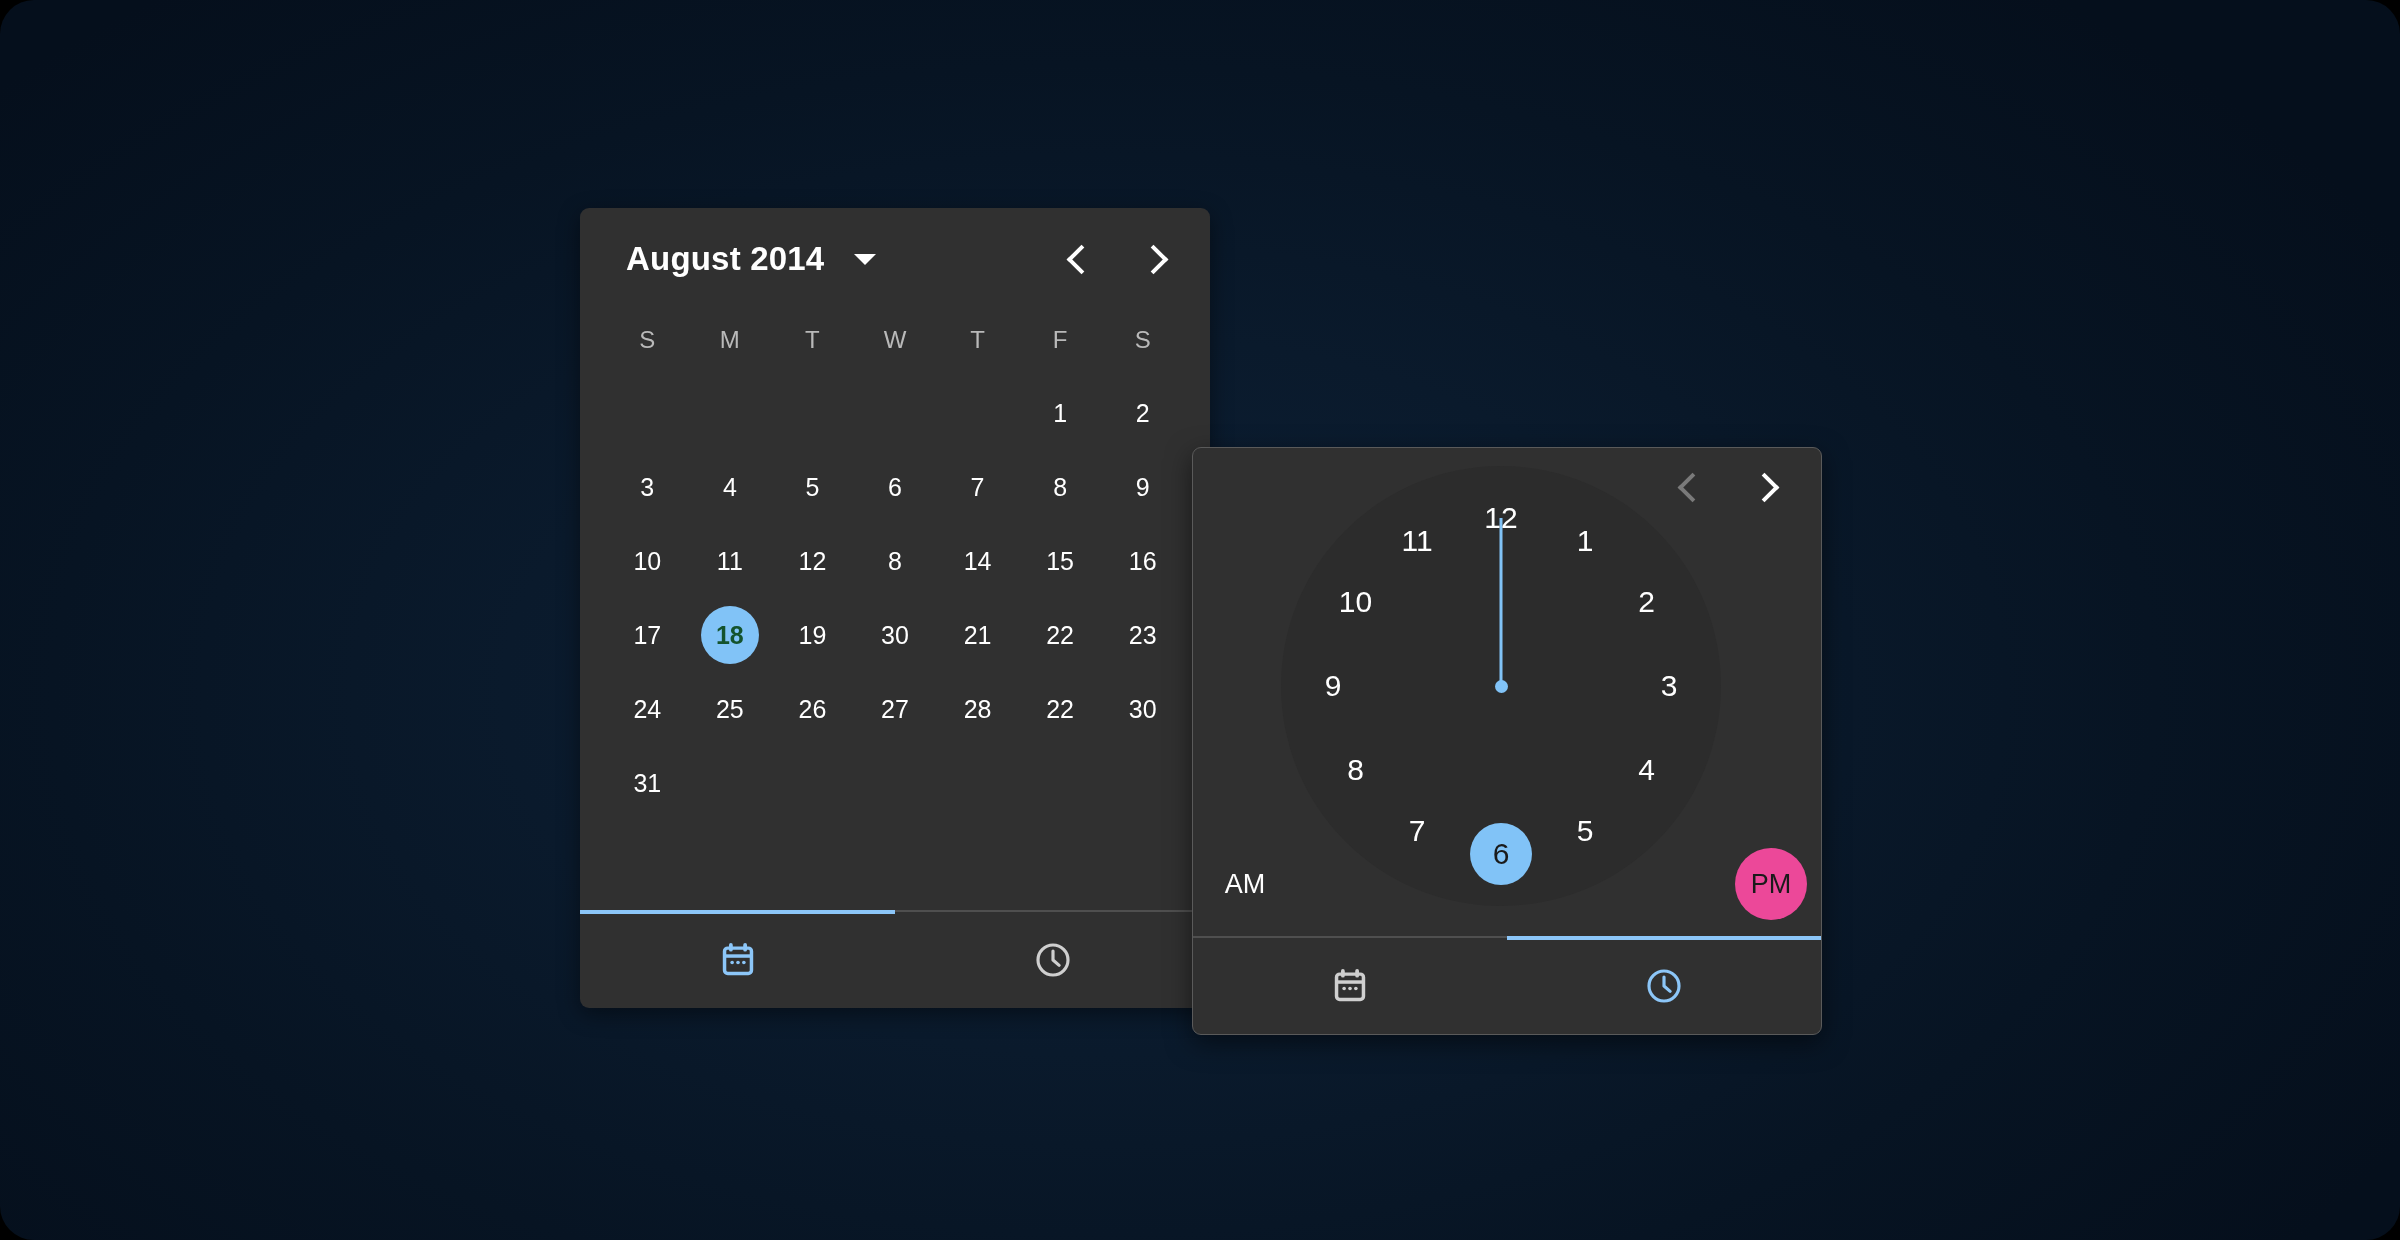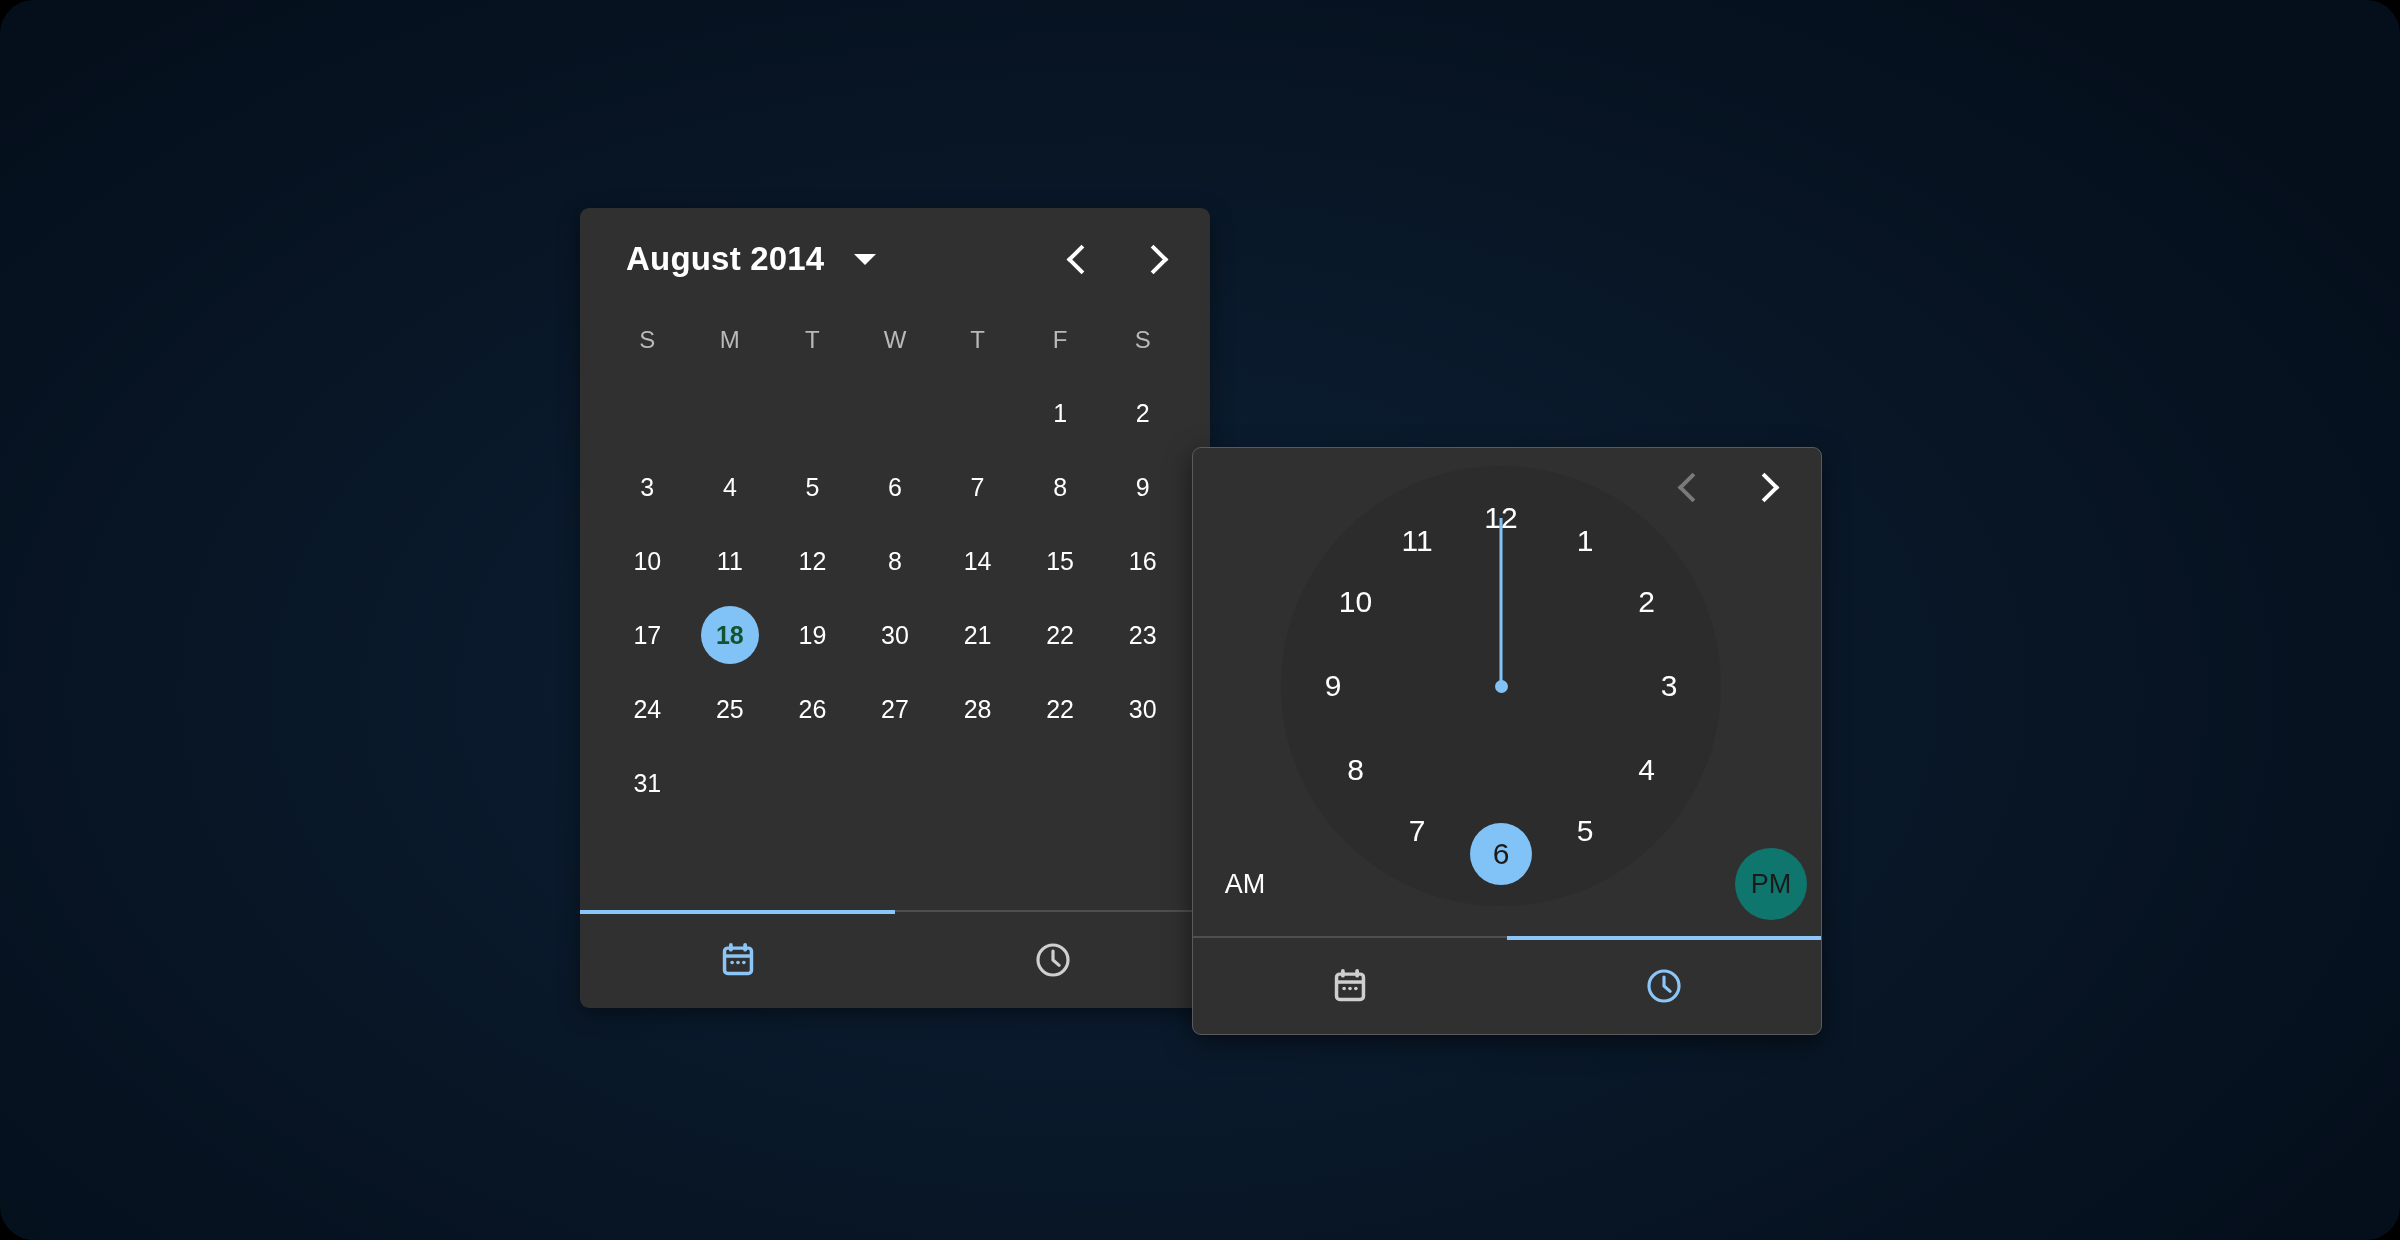--- a/index.html
+++ b/index.html
@@ -266,21 +266,21 @@
     border-radius: 50%;
     display: flex;
     align-items: center;
     justify-content: center;
     font-size: 27px;
     color: #ffffff;
     cursor: pointer;
     text-align: center;
   }
   .meridiem.selected {
-    background: #0f766e;
+    background: #ec4899;
     color: #1a1a1a;
   }
   #am-btn { left: 16px; top: 400px; }
   #pm-btn { right: 14px; top: 400px; }
 </style>
 </head>
 <body>
 
 <div id="root">
 

